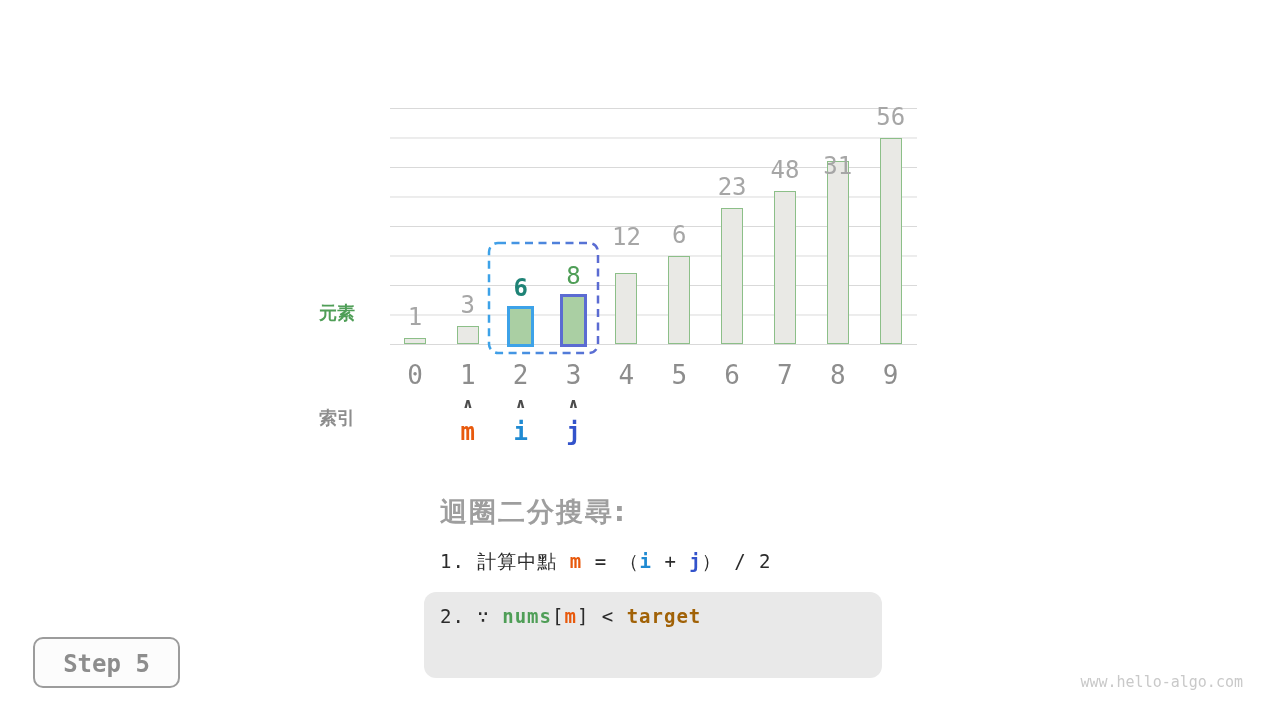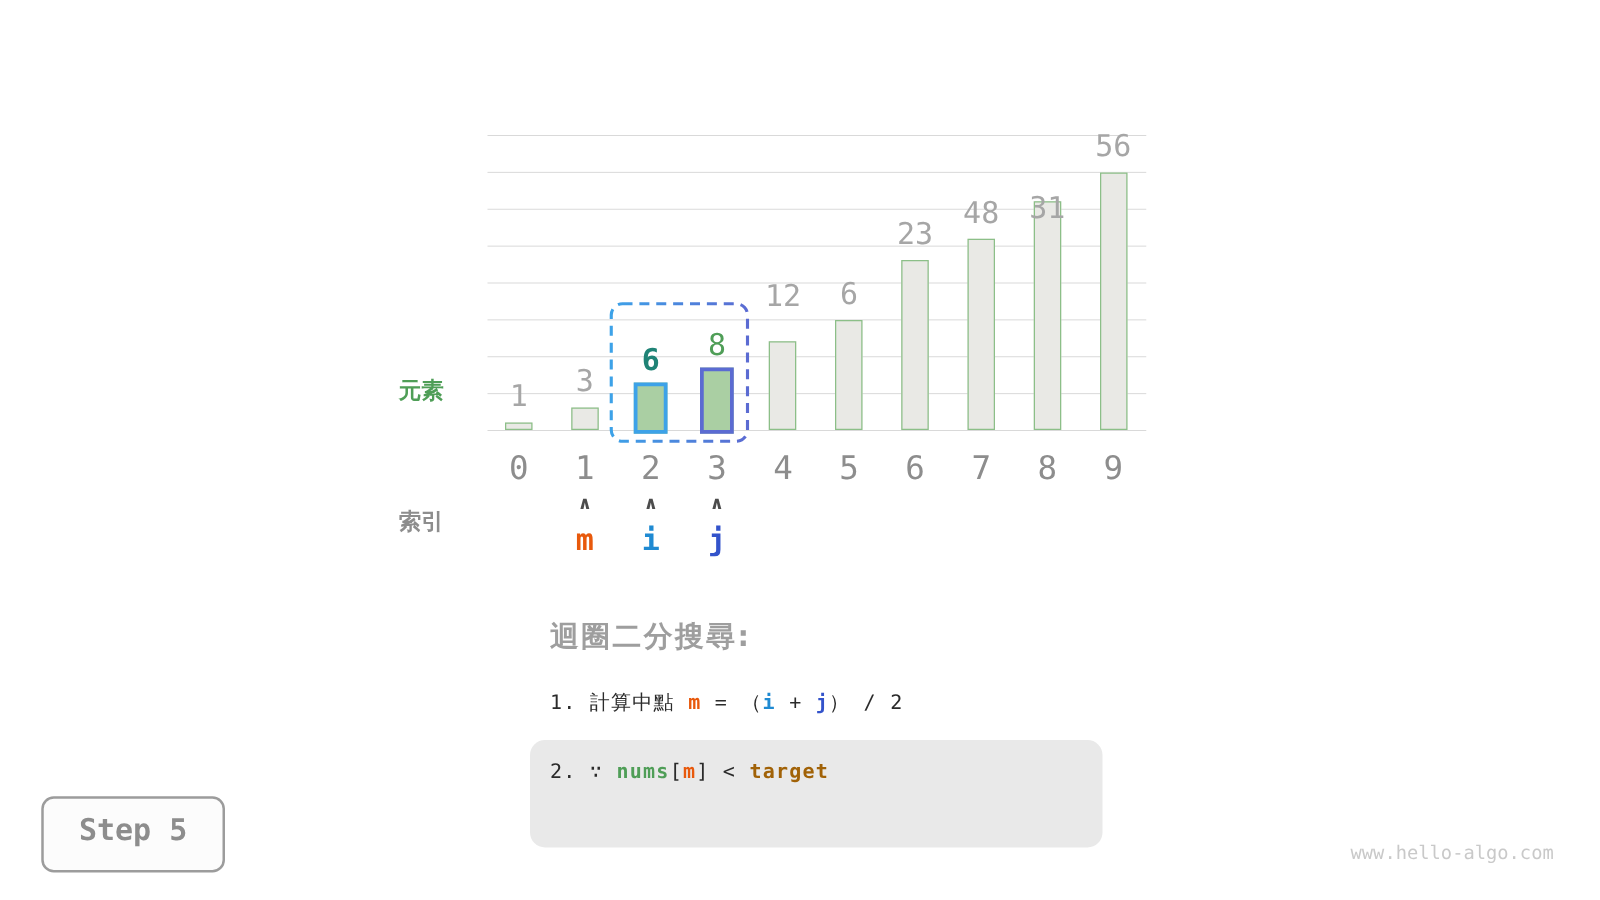--- a/index.html
+++ b/index.html
@@ -23,31 +23,31 @@
   
   .idx{position:absolute;top:362px;width:40px;text-align:center;
        font-family:"DejaVu Sans Mono","Liberation Mono",monospace;
        font-size:26px;line-height:26px;color:var(--index-gray);}
   .caret{position:absolute;top:396px;width:22px;text-align:center;
          font-size:14px;line-height:14px;color:var(--caret);font-weight:bold;}
   .ptr{position:absolute;top:418px;width:30px;text-align:center;
        font-family:"DejaVu Sans Mono","Liberation Mono",monospace;
        font-size:24px;line-height:28px;font-weight:bold;}
   
-  #heading{position:absolute;left:440px;top:494px;font-size:23px;font-weight:bold;
+  #heading{position:absolute;left:440px;top:494px;font-size:27px;font-weight:bold;
            letter-spacing:2px;color:var(--heading-gray);}
   .code-line{font-family:"DejaVu Sans Mono","Liberation Mono",monospace;
-             font-size:16px;color:var(--body-text);white-space:pre;letter-spacing:1px;}
+             font-size:19px;color:var(--body-text);white-space:pre;letter-spacing:1px;}
   #line1{position:absolute;left:440px;top:547px;line-height:29px;}
   #graybox{position:absolute;left:424px;top:592px;width:458px;height:86px;
            background:var(--box-bg);border-radius:12px;padding:6px 0 0 16px;
            box-sizing:border-box;}
   #graybox .code-line{line-height:37px;}
   
-  #step-chip{position:absolute;left:33px;top:637px;width:147px;height:61px;
+  #step-chip{position:absolute;left:33px;top:637px;width:147px;height:51px;
              box-sizing:border-box;border:2px solid var(--step-border);border-radius:10px;
              background:var(--step-bg);text-align:center;line-height:51px;
              font-family:"DejaVu Sans Mono","Liberation Mono",monospace;
              font-size:24px;font-weight:bold;color:var(--step-text);}
   #url{position:absolute;right:37px;top:673px;
        font-family:"DejaVu Sans Mono","Liberation Mono",monospace;
        font-size:15px;color:var(--url-gray);}
 </style>
 </head>
 <body>

